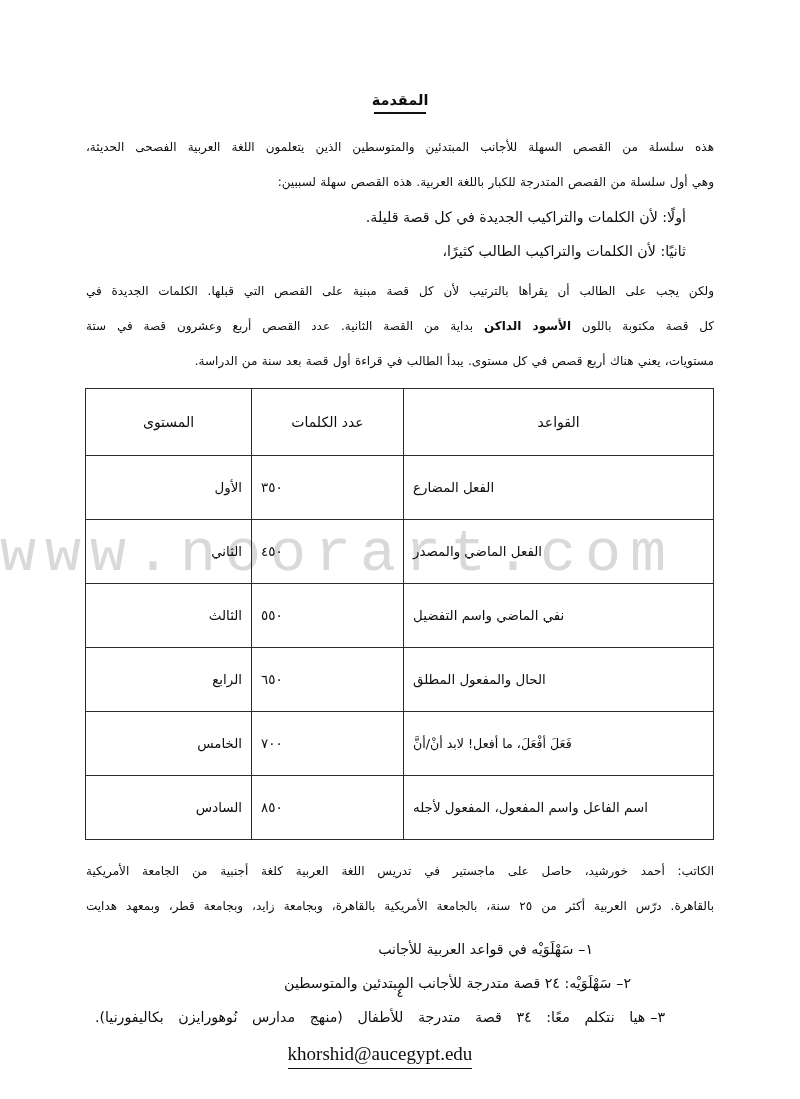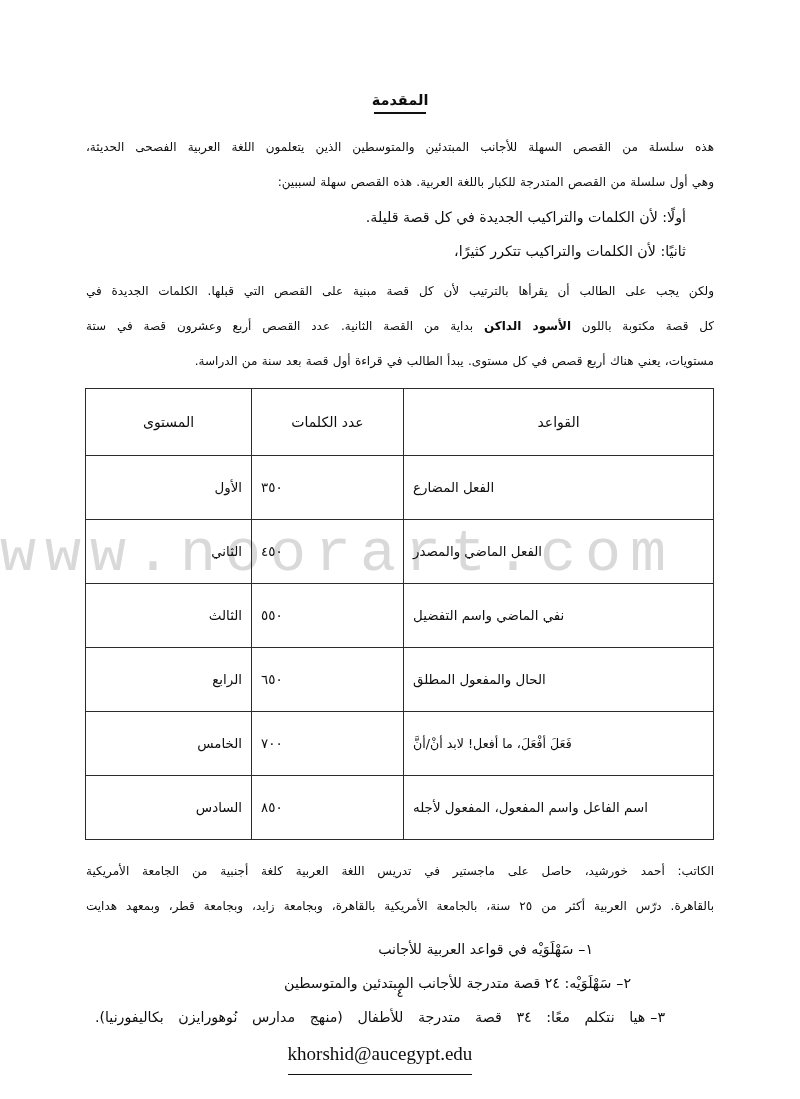--- a/index.html
+++ b/index.html
@@ -139,21 +139,21 @@
   .email-line {
     text-align: center;
     direction: ltr;
     margin-top: 2px;
     font-family: "Liberation Serif", "DejaVu Serif", serif;
     font-size: 19px;
     padding-right: 40px;
   }
   .email-line span.email {
     border-bottom: 1px solid #111;
-    padding-bottom: 10px;
+    padding-bottom: 4px;
     font-family: Liberation Serif, serif;
   }
 
   .signature {
     margin-top: 40px;
     text-align: left;
     padding-left: 14px;
   }
   .signature div {
     font-size: 14.2px;
@@ -179,21 +179,21 @@
 
   <div class="content">
 
     <h1 class="doc-title">المقدمة</h1>
     <div class="title-rule"></div>
 
     <p class="body-text">هذه سلسلة من القصص السهلة للأجانب المبتدئين والمتوسطين الذين يتعلمون اللغة العربية الفصحى الحديثة،</p>
     <p class="body-text last-line-right">وهي أول سلسلة من القصص المتدرجة للكبار باللغة العربية. هذه القصص سهلة لسببين:</p>
 
     <p class="indent-line">أولًا: لأن الكلمات والتراكيب الجديدة في كل قصة قليلة.</p>
-    <p class="indent-line">ثانيًا: لأن الكلمات والتراكيب تتكرر كثيرًا،</p>
+    <p class="indent-line">ثانيًا: لأن الكلمات والتراكيب الطالب كثيرًا،</p>
 
     <div class="spacer-sm"></div>
 
     <p class="body-text">ولكن يجب على الطالب أن يقرأها بالترتيب لأن كل قصة مبنية على القصص التي قبلها. الكلمات الجديدة في</p>
     <p class="body-text"><span>كل قصة مكتوبة باللون </span><b class="dark-ink">الأسود الداكن</b><span> بداية من القصة الثانية. عدد القصص أربع وعشرون قصة في ستة</span></p>
     <p class="body-text last-line-right">مستويات، يعني هناك أربع قصص في كل مستوى. يبدأ الطالب في قراءة أول قصة بعد سنة من الدراسة.</p>
 
     <table class="levels">
       <colgroup>
         <col class="c-rules">

